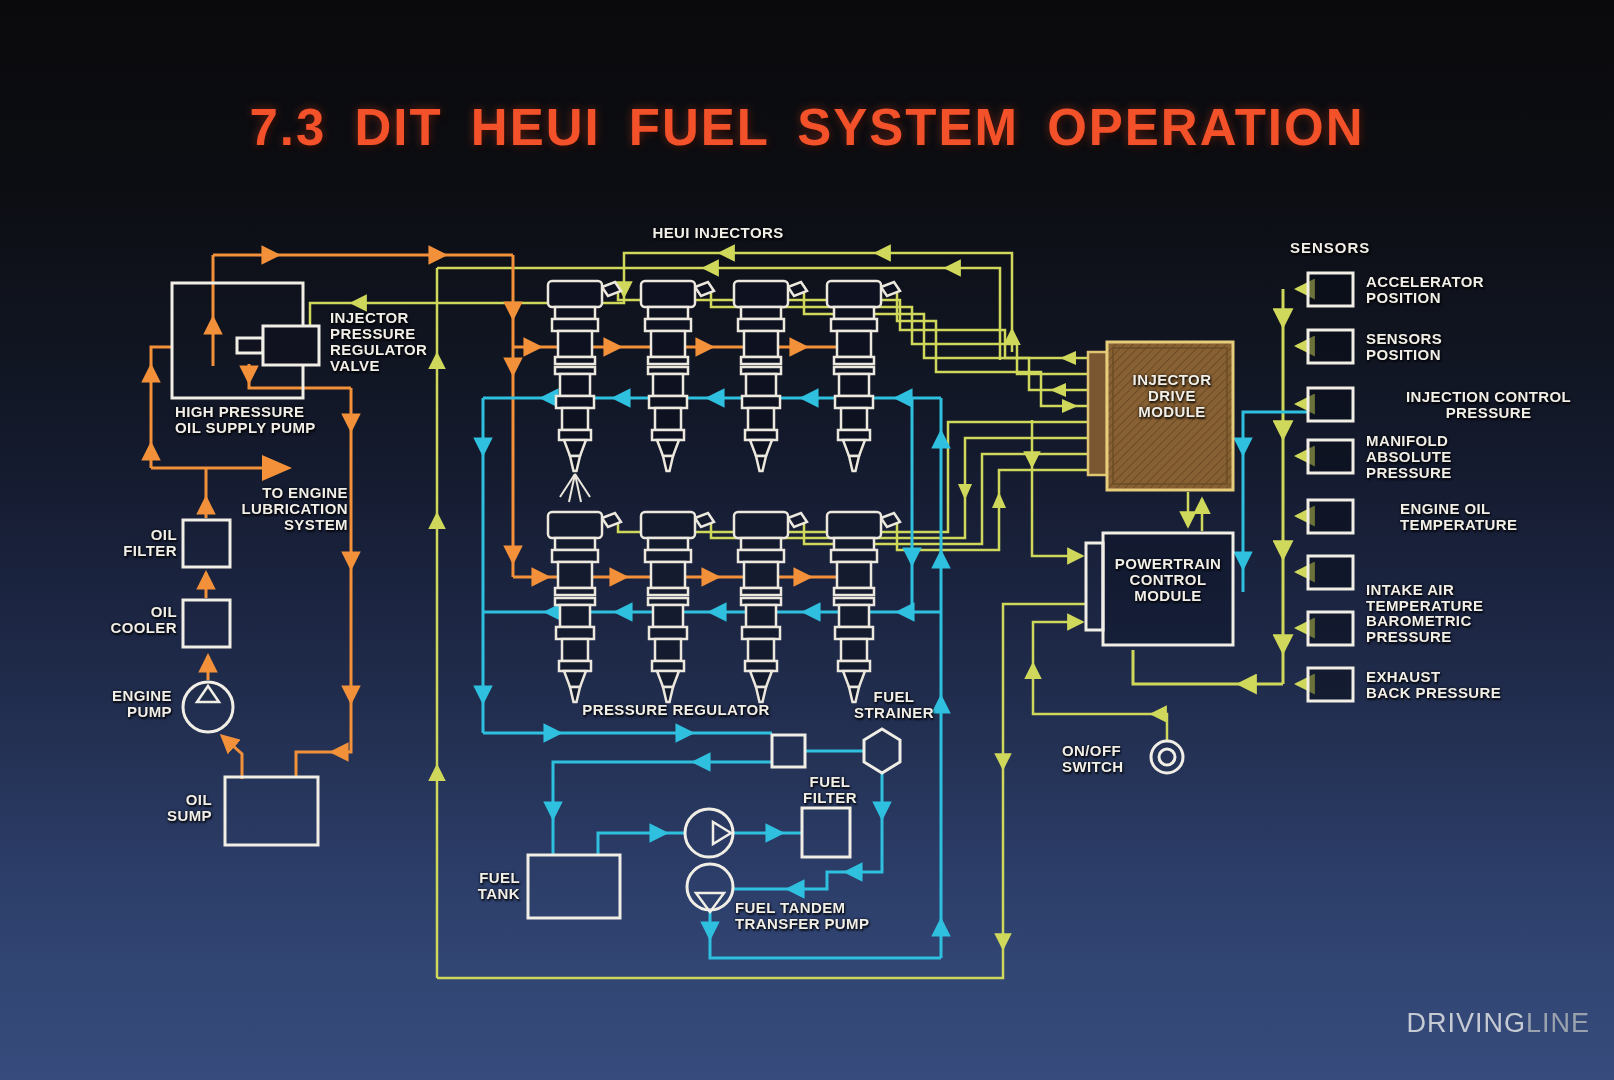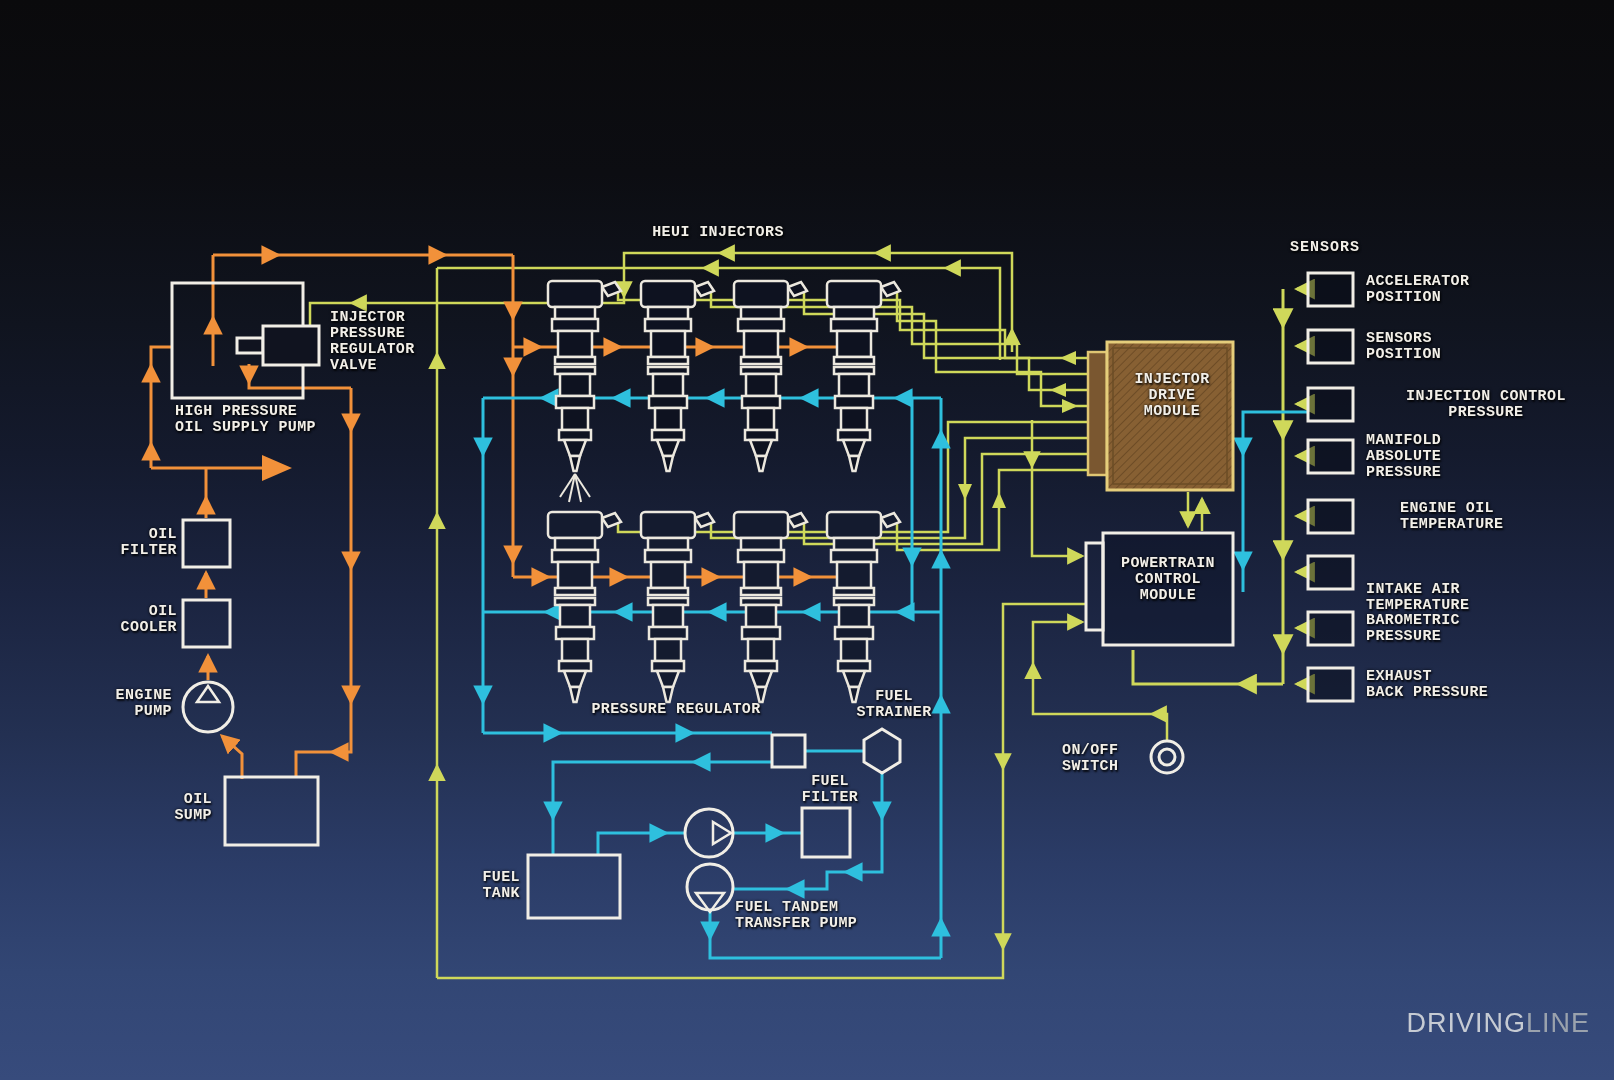--- a/index.html
+++ b/index.html
@@ -7,21 +7,20 @@
     position:relative;width:1614px;height:1080px;overflow:hidden;
     font-family:"Liberation Sans",sans-serif;
     background:linear-gradient(180deg,
       #0a0a0c 0%, #0c0d12 16%, #10141f 30%, #141a2d 42%,
       #1b2440 55%, #233052 68%, #2b3c67 80%, #324674 90%, #374b7c 100%);
   }
   .lbl{
     position:absolute;color:#f2efe8;font-weight:bold;font-size:15px;line-height:16px;
     letter-spacing:.4px;white-space:pre-line;
     text-shadow:0 0 3px rgba(0,0,0,.9),1px 2px 2px rgba(0,0,0,.75);
-    font-family:Liberation Mono, monospace;
   }
   .lbl.r{text-align:right;}
   .lbl.c{transform:translateX(-50%);text-align:center;}
   #title{
     position:absolute;left:807px;top:98px;transform:translateX(-50%);
     font-size:51px;font-weight:bold;letter-spacing:2px;word-spacing:12px;white-space:nowrap;
     color:#f2512a;
     text-shadow:0 0 10px rgba(242,81,42,.4),2px 3px 4px rgba(0,0,0,.85);
   }
   svg{position:absolute;left:0;top:0;}
@@ -298,20 +297,21 @@
     </g>
   </g>
 
   <g>
     <rect x="1088" y="352" width="19" height="123" fill="#7a5730" stroke="#e0c673" stroke-width="2.5"></rect>
     <rect x="1107" y="342" width="126" height="148" fill="url(#hatch)" stroke="#e5cd7b" stroke-width="3"></rect>
     <rect x="1113" y="348" width="114" height="136" fill="none" stroke="#6b4c26" stroke-width="1.5"></rect>
   </g>
 </svg>
 
+<div id="title">7.3 DIT HEUI FUEL SYSTEM OPERATION</div>
 
 <div class="lbl c" style="left:718px;top:225px;">HEUI INJECTORS</div>
 
 <div class="lbl" style="left:1290px;top:240px;letter-spacing:1px;">SENSORS</div>
 <div class="lbl" style="left:1366px;top:274px;">ACCELERATOR
 POSITION</div>
 <div class="lbl" style="left:1366px;top:331px;">SENSORS
 POSITION</div>
 <div class="lbl" style="left:1406px;top:389px;text-align:center;">INJECTION CONTROL
 PRESSURE</div>
@@ -335,20 +335,23 @@
 MODULE</div>
 <div class="lbl" style="left:1062px;top:743px;">ON/OFF
 SWITCH</div>
 
 <div class="lbl" style="left:330px;top:310px;">INJECTOR
 PRESSURE
 REGULATOR
 VALVE</div>
 <div class="lbl" style="left:175px;top:404px;">HIGH PRESSURE
 OIL SUPPLY PUMP</div>
+<div class="lbl r" style="left:200px;top:485px;width:148px;">TO ENGINE
+LUBRICATION
+SYSTEM</div>
 <div class="lbl r" style="left:100px;top:527px;width:77px;">OIL
 FILTER</div>
 <div class="lbl r" style="left:90px;top:604px;width:87px;">OIL
 COOLER</div>
 <div class="lbl r" style="left:90px;top:688px;width:82px;">ENGINE
 PUMP</div>
 <div class="lbl r" style="left:130px;top:792px;width:82px;">OIL
 SUMP</div>
 
 <div class="lbl c" style="left:676px;top:702px;">PRESSURE REGULATOR</div>

